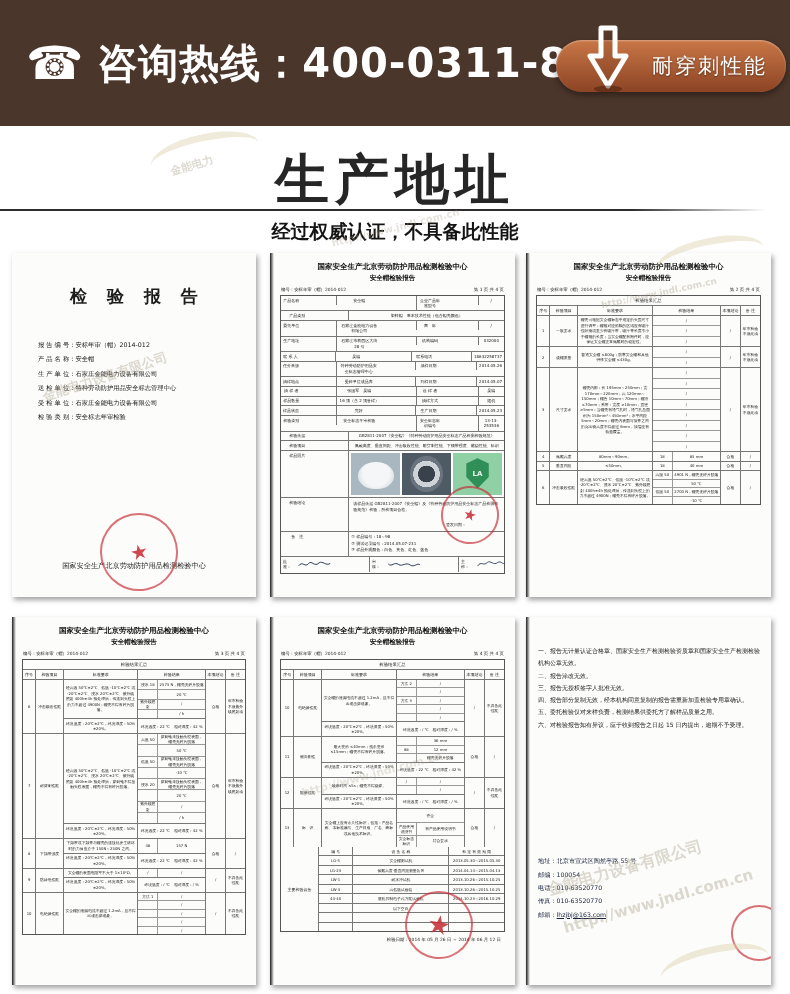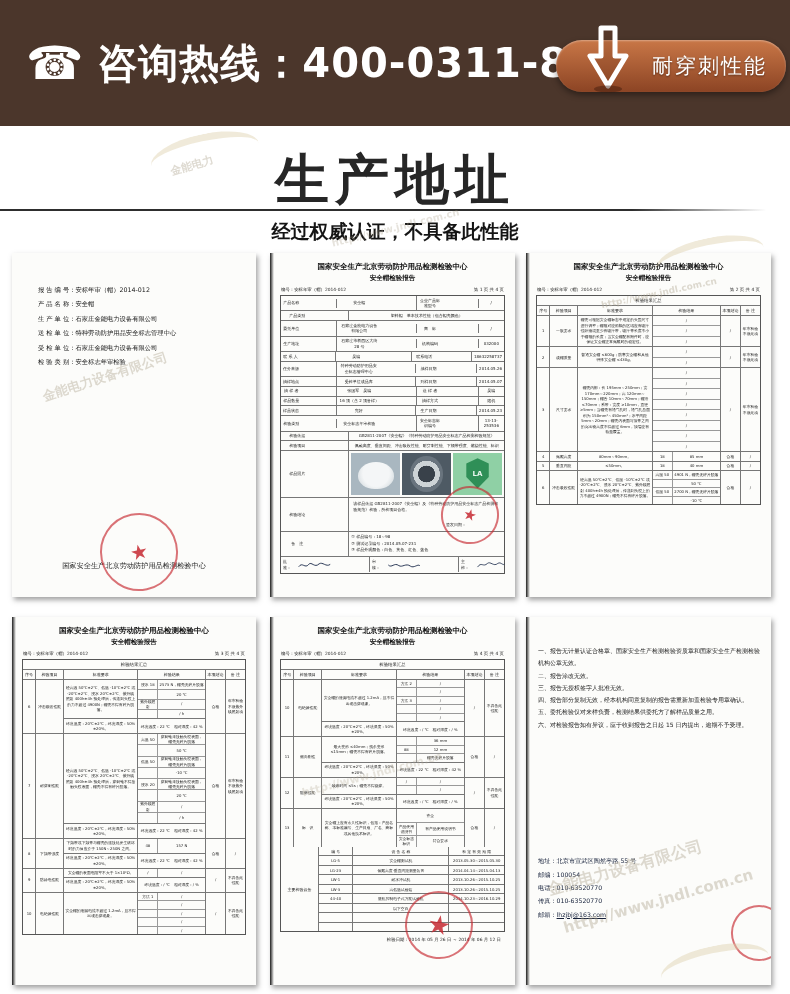--- a/index.html
+++ b/index.html
@@ -41,21 +41,21 @@
   .cma-num{font-size:4.2px;color:#b0342c;font-weight:bold;text-align:center;margin-top:2px;}
   .cover-title{font-size:17px;font-weight:bold;text-align:center;margin-top:32px;color:#1c1c1c;word-spacing:14px;white-space:pre;}
   .cover-fields{margin:30px 0 0 26px;font-size:6.3px;line-height:2.3;color:#151515;}
   .cover-footer{position:absolute;bottom:26px;width:100%;text-align:center;font-size:7.2px;color:#222;z-index:2;}
   .stamp-round{border:2.5px solid rgba(198,40,48,.65);border-radius:50%;display:flex;align-items:center;
                justify-content:center;color:rgba(198,40,48,.8);z-index:8;}
   .cover-stamp{position:absolute;bottom:6px;left:88px;width:74px;height:74px;transform:rotate(-12deg);}
   .stamp-star{color:rgba(198,40,48,.85);}
   
   .kv-table{margin:3px 10px 0;border:0.8px solid #555;}
-  .krow{display:flex;border-top:0.5px solid #777;align-items:center;gap:35px;}
+  .krow{display:flex;border-top:0.5px solid #777;align-items:flex-start;gap:35px;}
   .krow:first-child{border-top:none;}
   .kc{border-left:0.5px solid #777;padding:1.6px 2px;font-size:4px;line-height:1.4;display:flex;
       align-items:center;justify-content:center;text-align:center;color:#1a1a1a;box-sizing:border-box;}
   .krow .kc:first-child{border-left:none;}
   .tleft{justify-content:flex-start;text-align:left;}
   .ph-box{display:flex;width:83%;box-sizing:border-box;border-left:0.5px solid #777;padding:2px;gap:2px;}
   .photo{flex:1;height:42px;position:relative;overflow:hidden;}
   .photo1{background:#a9b7c0;}
   .photo1::after{content:"";position:absolute;left:13%;top:20%;width:74%;height:66%;border-radius:50% 50% 46% 46%;
     background:radial-gradient(circle at 50% 42%,#f4f6f7 0 55%,#dbe1e4 80%,#c6ced3 100%);}
@@ -138,20 +138,21 @@
 <div class="wm" style="left:40px;top:368px;font-size:13px;transform:rotate(-18deg);">金能电力设备有限公司</div>
 <div class="wm" style="left:600px;top:288px;font-size:9px;transform:rotate(-12deg);">http://www.jndl.com.cn</div>
 <div class="wm" style="left:300px;top:768px;font-size:11px;transform:rotate(-15deg);opacity:.7;">http://www.jndl.com.cn</div>
 <div class="wm" style="left:545px;top:858px;font-size:16px;transform:rotate(-16deg);">金能电力设备有限公司</div>
 <div class="wm" style="left:560px;top:892px;font-size:15px;transform:rotate(-16deg);">http://www.jndl.com.cn</div>
 <div class="swoosh" style="left:150px;top:134px;"></div>
 <div class="swoosh" style="left:655px;top:238px;"></div>
 <div class="swoosh" style="left:660px;top:946px;"></div>
 
 <div class="doc" style="left:12px;top:253px;width:244px;height:344px;">
+  <div class="cover-title">检 验 报 告</div>
   <div class="cover-fields" id="cover-fields">
       <div>报 告 编 号：安标年审（帽）2014-012</div>
       <div>产 品 名 称：安全帽</div>
       <div>生 产 单 位：石家庄金能电力设备有限公司</div>
       <div>送 检 单 位：特种劳动防护用品安全标志管理中心</div>
       <div>受 检 单 位：石家庄金能电力设备有限公司</div>
       <div>检 验 类 别：安全标志年审检验</div>
     </div>
   <div class="cover-footer">国家安全生产北京劳动防护用品检测检验中心</div>
   <div class="stamp-round cover-stamp">

